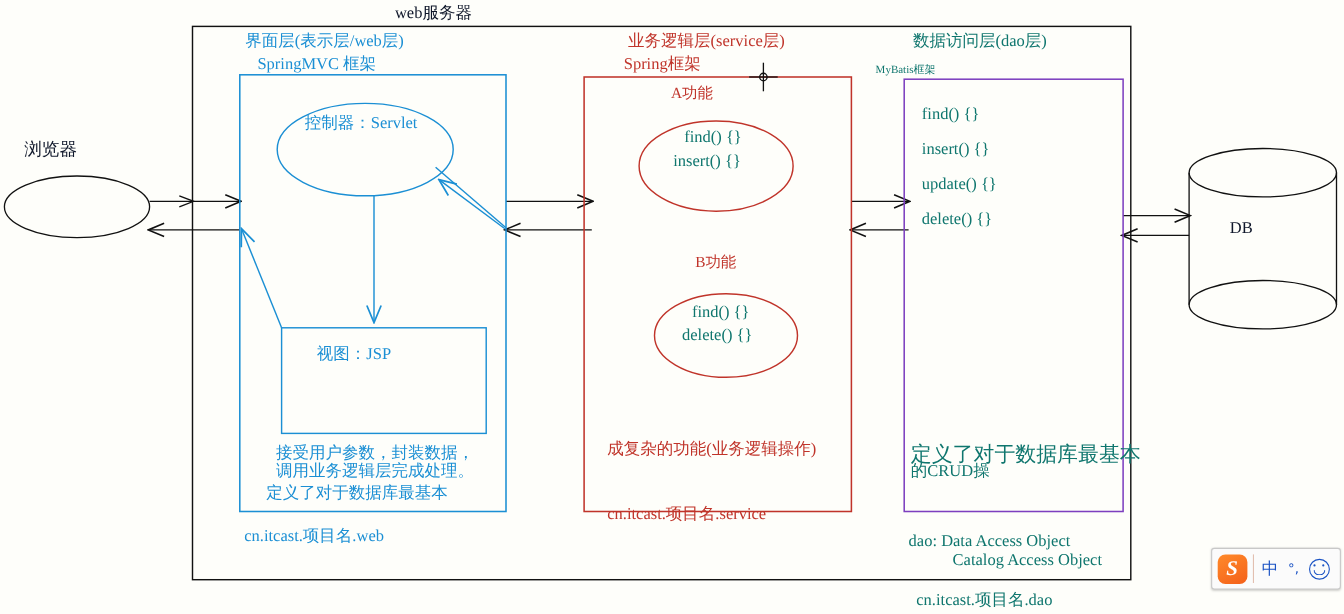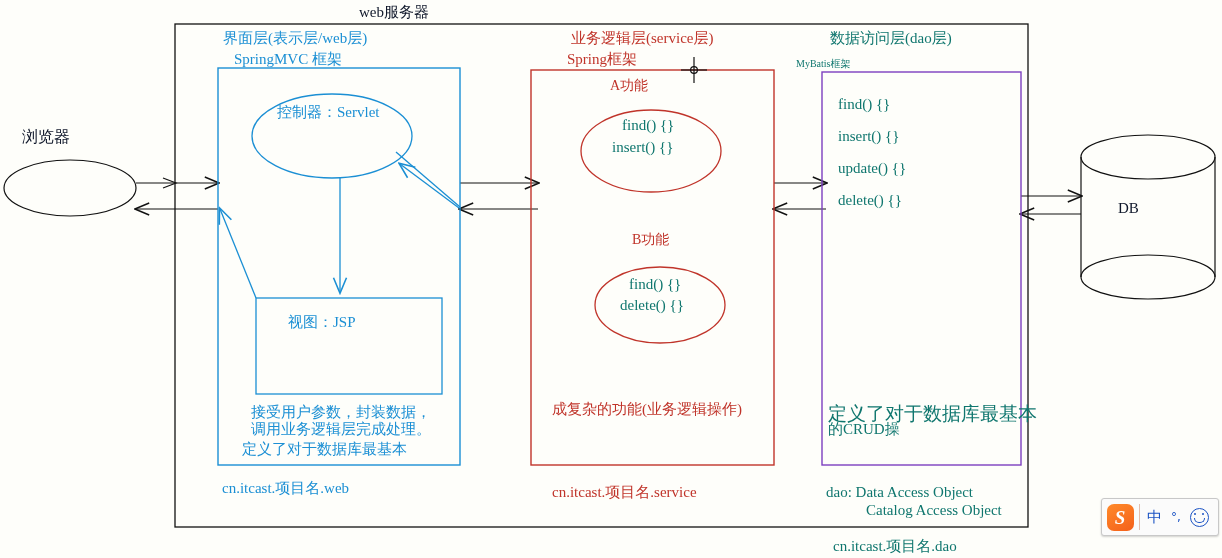--- a/index.html
+++ b/index.html
@@ -145,21 +145,21 @@
 
   <div class="lbl serif c-red" style="left:571px;top:30px;font-size:15px;">业务逻辑层(service层)</div>
   <div class="lbl serif c-red" style="left:567px;top:51px;font-size:15px;">Spring框架</div>
   <div class="lbl serif c-red" style="left:610px;top:78px;font-size:14px;">A功能</div>
   <div class="lbl serif c-purple" style="left:622px;top:117px;font-size:15px;">find() {}</div>
   <div class="lbl serif c-purple" style="left:612px;top:139px;font-size:15px;">insert() {}</div>
   <div class="lbl serif c-red" style="left:632px;top:232px;font-size:14px;">B功能</div>
   <div class="lbl serif c-purple" style="left:629px;top:276px;font-size:15px;">find() {}</div>
   <div class="lbl serif c-purple" style="left:620px;top:297px;font-size:15px;">delete() {}</div>
   <div class="lbl serif c-red" style="left:552px;top:401px;font-size:15px;text-align:right;">成复杂的功能(业务逻辑操作)</div>
-  <div class="lbl serif c-red" style="left:552px;top:484px;font-size:15px;">cn.itcast.项目名.service</div>
+  <div class="lbl serif c-red" style="left:552px;top:460px;font-size:15px;">cn.itcast.项目名.service</div>
 
   <div class="lbl serif c-purple" style="left:830px;top:30px;font-size:15px;">数据访问层(dao层)</div>
   <div class="lbl serif c-purple" style="left:796px;top:58px;font-size:10px;">MyBatis框架</div>
   <div class="lbl serif c-purple" style="left:838px;top:96px;font-size:15px;">find() {}</div>
   <div class="lbl serif c-purple" style="left:838px;top:128px;font-size:15px;">insert() {}</div>
   <div class="lbl serif c-purple" style="left:838px;top:160px;font-size:15px;">update() {}</div>
   <div class="lbl serif c-purple" style="left:838px;top:192px;font-size:15px;">delete() {}</div>
   <div class="lbl serif c-purple" style="left:828px;top:403px;font-size:19px;text-align:center;">定义了对于数据库最基本</div>
   <div class="lbl serif c-purple" style="left:828px;top:421px;font-size:15px;">的CRUD操</div>
   <div class="lbl serif c-purple" style="left:826px;top:484px;font-size:15px;">dao: Data Access Object</div>

